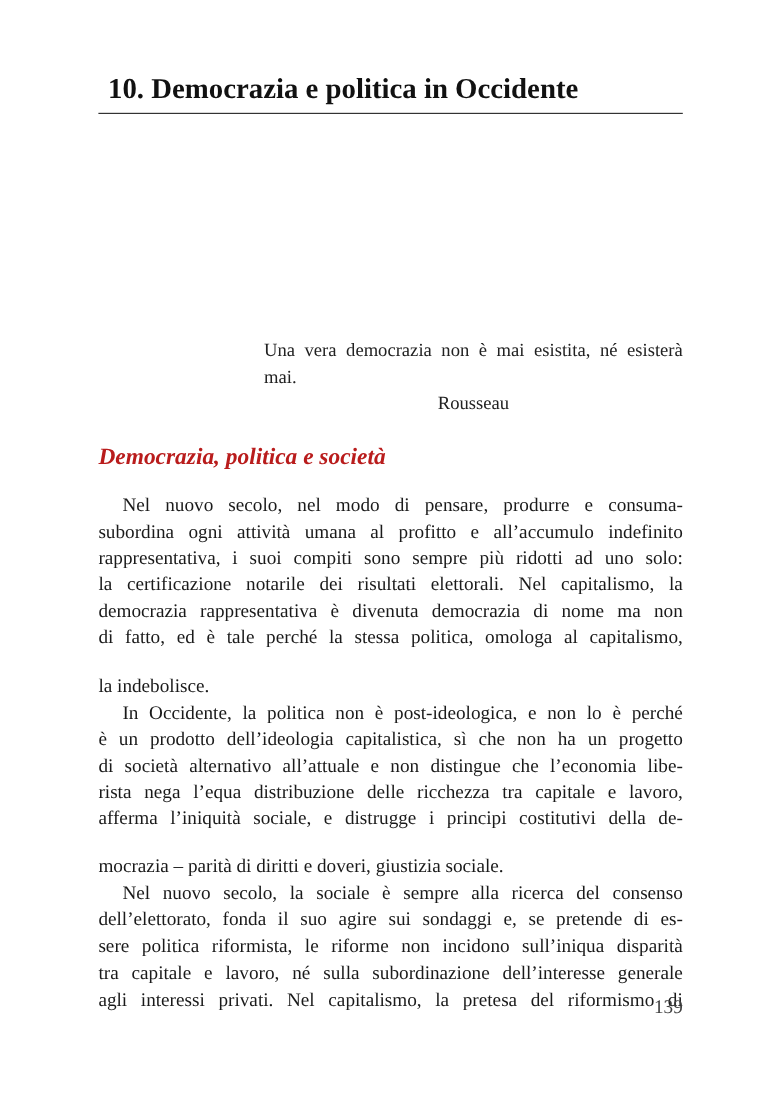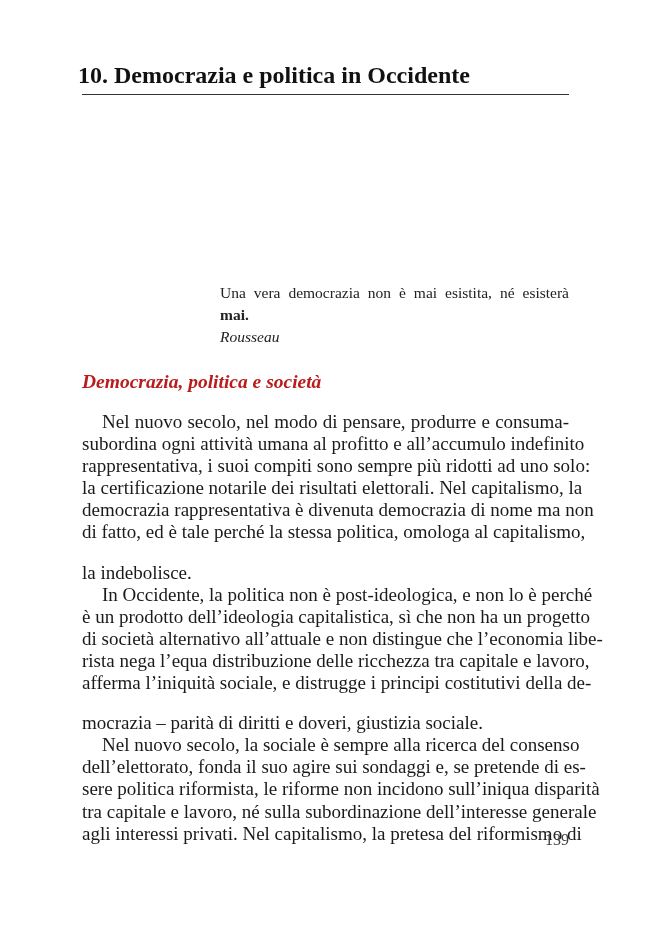--- a/index.html
+++ b/index.html
@@ -10,21 +10,21 @@
     body {
       width: 650px;
       height: 928px;
       position: relative;
       overflow: hidden;
       font-family: "Liberation Serif", "DejaVu Serif", serif;
       color: #1a1a1a;
     }
     .chapter-title {
       position: absolute;
-      left: 78px;
+      left: 90px;
       top: 60px;
       width: 488px;
       font-size: 24px;
       font-weight: bold;
       line-height: 30px;
       color: #111;
       white-space: nowrap;
     }
     .title-rule {
       position: absolute;
@@ -46,45 +46,43 @@
     }
     .epigraph .line {
       display: block;
       text-align: justify;
       text-align-last: justify;
       height: 22px;
       white-space: nowrap;
     }
     .epigraph .line.last {
       text-align-last: left;
-      font-weight: bold;
     }
     .epigraph .author {
       display: block;
-      text-align: left;
+      text-align: center;
       height: 22px;
-      font-style: italic;
     }
     .section-heading {
       position: absolute;
       left: 82px;
       top: 369px;
       font-size: 19.5px;
       font-weight: bold;
       font-style: italic;
       line-height: 26px;
       color: #b91c1c;
       white-space: nowrap;
     }
     .body-text {
       position: absolute;
       left: 82px;
       top: 411px;
       width: 487px;
-      font-size: 19px;
+      font-size: 16px;
       line-height: 22.1px;
       color: #1a1a1a;
     }
     .body-text .line {
       display: block;
       height: 22.1px;
       text-align: justify;
       text-align-last: justify;
       white-space: nowrap;
       overflow: visible;

